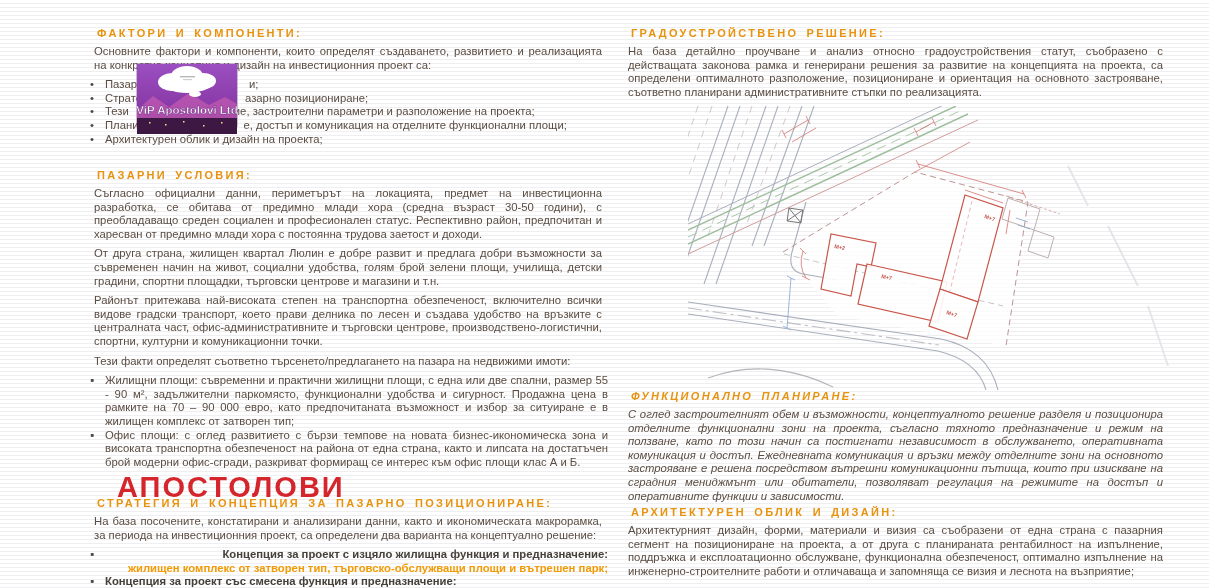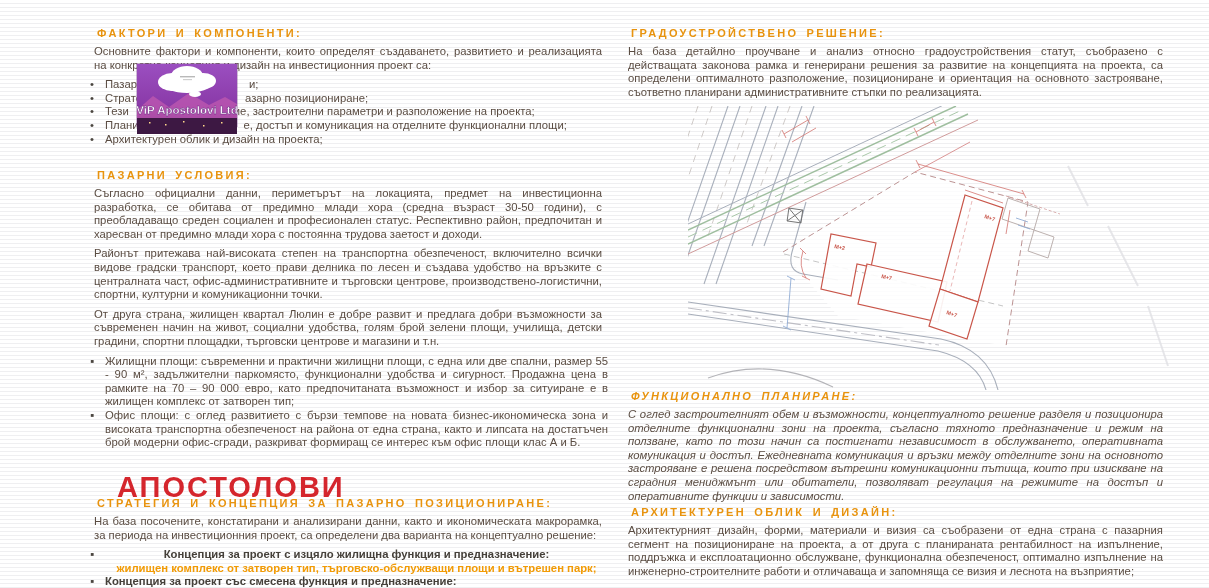--- a/index.html
+++ b/index.html
@@ -72,38 +72,39 @@
       </div>
       <div class="li">
         <span class="glyph">•</span>
         <span class="txt">Архитектурен облик и дизайн на проекта;</span>
       </div>
     </div>
 
     <div class="sec" style="top:142px;">
       <p class="h">ПАЗАРНИ УСЛОВИЯ:</p>
       <p class="p">Съгласно официални данни, периметърът на локацията, предмет на инвестиционна разработка, се обитава от предимно млади хора (средна възраст 30-50 години), с преобладаващо среден социален и професионален статус. Респективно район, предпочитан и харесван от предимно млади хора с постоянна трудова заетост и доходи.</p>
+      <p class="p">От друга страна, жилищен квартал Люлин е добре развит и предлага добри възможности за съвременен начин на живот, социални удобства, голям брой зелени площи, училища, детски градини, спортни площадки, търговски центрове и магазини и т.н.</p>
       <p class="p">Районът притежава най-високата степен на транспортна обезпеченост, включително всички видове градски транспорт, което прави делника по лесен и създава удобство на връзките с централната част, офис-административните и търговски центрове, производствено-логистични, спортни, културни и комуникационни точки.</p>
-      <p class="p">От друга страна, жилищен квартал Люлин е добре развит и предлага добри възможности за съвременен начин на живот, социални удобства, голям брой зелени площи, училища, детски градини, спортни площадки, търговски центрове и магазини и т.н.</p>
+      <p class="p">Тези факти определят съответно търсенето/предлагането на пазара на недвижими имоти:</p>
       <div class="li">
         <span class="glyph">▪</span>
         <span class="txt">Жилищни площи: съвременни и практични жилищни площи, с една или две спални, размер 55 - 90 м², задължителни паркомясто, функционални удобства и сигурност. Продажна цена в рамките на 70 – 90 000 евро, като предпочитаната възможност и избор за ситуиране е в жилищен комплекс от затворен тип;</span>
       </div>
       <div class="li">
         <span class="glyph">▪</span>
         <span class="txt">Офис площи: с оглед развитието с бързи темпове на новата бизнес-икономическа зона и високата транспортна обезпеченост на района от една страна, както и липсата на достатъчен брой модерни офис-сгради, разкриват формиращ се интерес към офис площи клас А и Б.</span>
       </div>
     </div>
 
     <div class="sec" style="top:470px;">
       <p class="h">СТРАТЕГИЯ И КОНЦЕПЦИЯ ЗА ПАЗАРНО ПОЗИЦИОНИРАНЕ:</p>
       <p class="p">На база посочените, констатирани и анализирани данни, както и икономическата макрорамка, за периода на инвестиционния проект, са определени два варианта на концептуално решение:</p>
       <div class="li">
         <span class="glyph">▪</span>
-        <span class="txt" style="text-align:center;">
+        <span class="txt" style="text-align:right;">
           <span class="opt-title">Концепция за проект с изцяло жилищна функция и предназначение:</span><br>
           <span class="opt-detail">жилищен комплекс от затворен тип, търговско-обслужващи площи и вътрешен парк;</span>
         </span>
       </div>
       <div class="li">
         <span class="glyph">▪</span>
         <span class="txt" style="text-align:left;">
           <span class="opt-title">Концепция за проект със смесена функция и предназначение:</span><br>
           <span class="opt-detail">офис- жилищен концепция с контролиран достъп и търговско-обслужващи площи;</span>
         </span>

